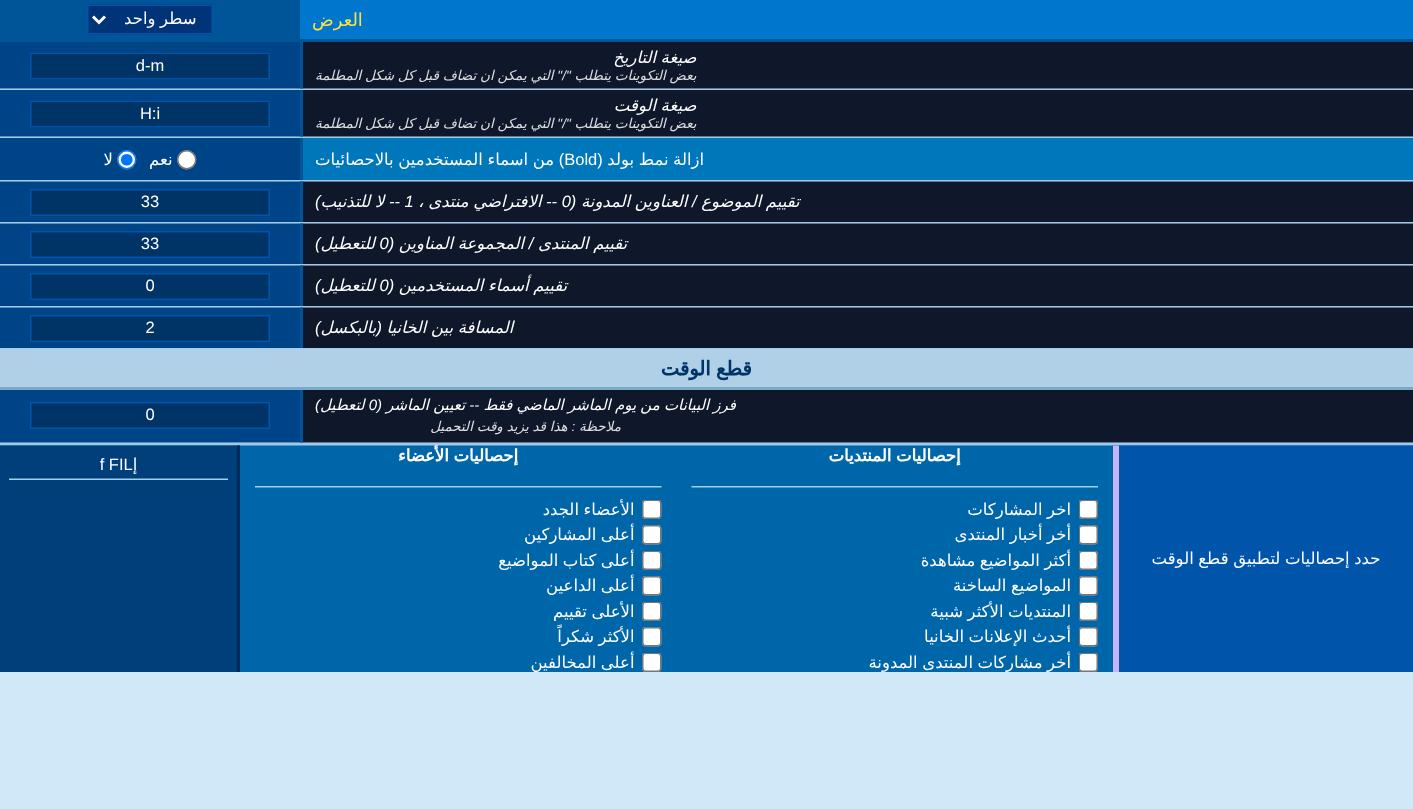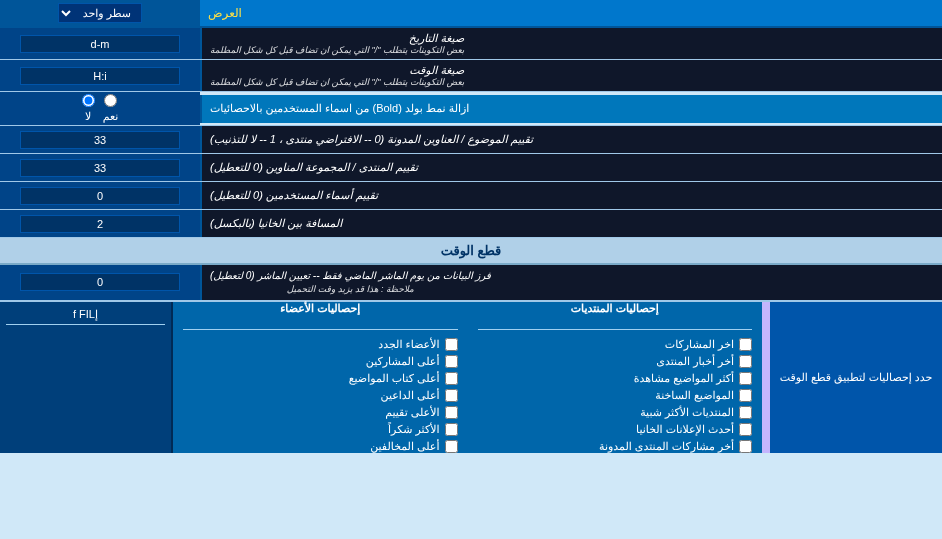--- a/index.html
+++ b/index.html
@@ -127,21 +127,20 @@
       padding: 2px 6px;
       min-height: 28px;
     }
     .radio-controls label {
       color: #fff;
       font-size: 11px;
       display: flex;
       align-items: center;
       gap: 3px;
       cursor: pointer;
-      flex-direction: column;
     }
     .radio-controls input[type="radio"] {
       cursor: pointer;
     }
     .checkbox-col {
       flex: 1;
       display: flex;
       flex-direction: column;
       padding: 0 10px;
       gap: 4px;
@@ -262,21 +261,21 @@
         <div style="font-size:9px;opacity:0.85;">ملاحظة : هذا قد يزيد وقت التحميل</div>
       </div>
     </div>
     <div class="row-input">
       <input type="text" value="0" style="">
     </div>
   </div>
 
   <div style="display:flex; background:#0066aa; border-top:1px solid #a0c8e8;">
 
-    <div style="width:180px; background:#0055aa; display:flex; align-items:center; justify-content:center; padding:6px; border-left:8px solid #c4b5fd;">
+    <div style="width:200px; background:#0055aa; display:flex; align-items:center; justify-content:center; padding:6px; border-left:4px solid #c4b5fd;">
       <span style="color:#fff; font-size:11px; text-align:center;">حدد إحصاليات لتطبيق قطع الوقت</span>
     </div>
 
     <div class="checkbox-col">
       <div class="checkbox-col-header">إحصاليات المنتديات</div>
       <div class="checkbox-item">
         <input type="checkbox" style="">
         <span>اخر المشاركات</span>
       </div>
       <div class="checkbox-item">
@@ -330,19 +329,19 @@
       <div class="checkbox-item">
         <input type="checkbox" style="">
         <span>الأكثر شكراً</span>
       </div>
       <div class="checkbox-item">
         <input type="checkbox" style="">
         <span>أعلى المخالفين</span>
       </div>
     </div>
 
-    <div style="width:173px; background:#003f7a; display:flex; flex-direction:column; padding:6px; border-right:2px solid #002a55;">
+    <div style="width:160px; background:#003f7a; display:flex; flex-direction:column; padding:6px; border-right:2px solid #002a55;">
       <div style="color:#fff; font-size:11px; text-align:center; border-bottom:1px solid #a0d0f0; padding-bottom:3px; margin-bottom:4px;">إf FIL</div>
     </div>
 
   </div>
 
 </div>
 
 </body></html>

